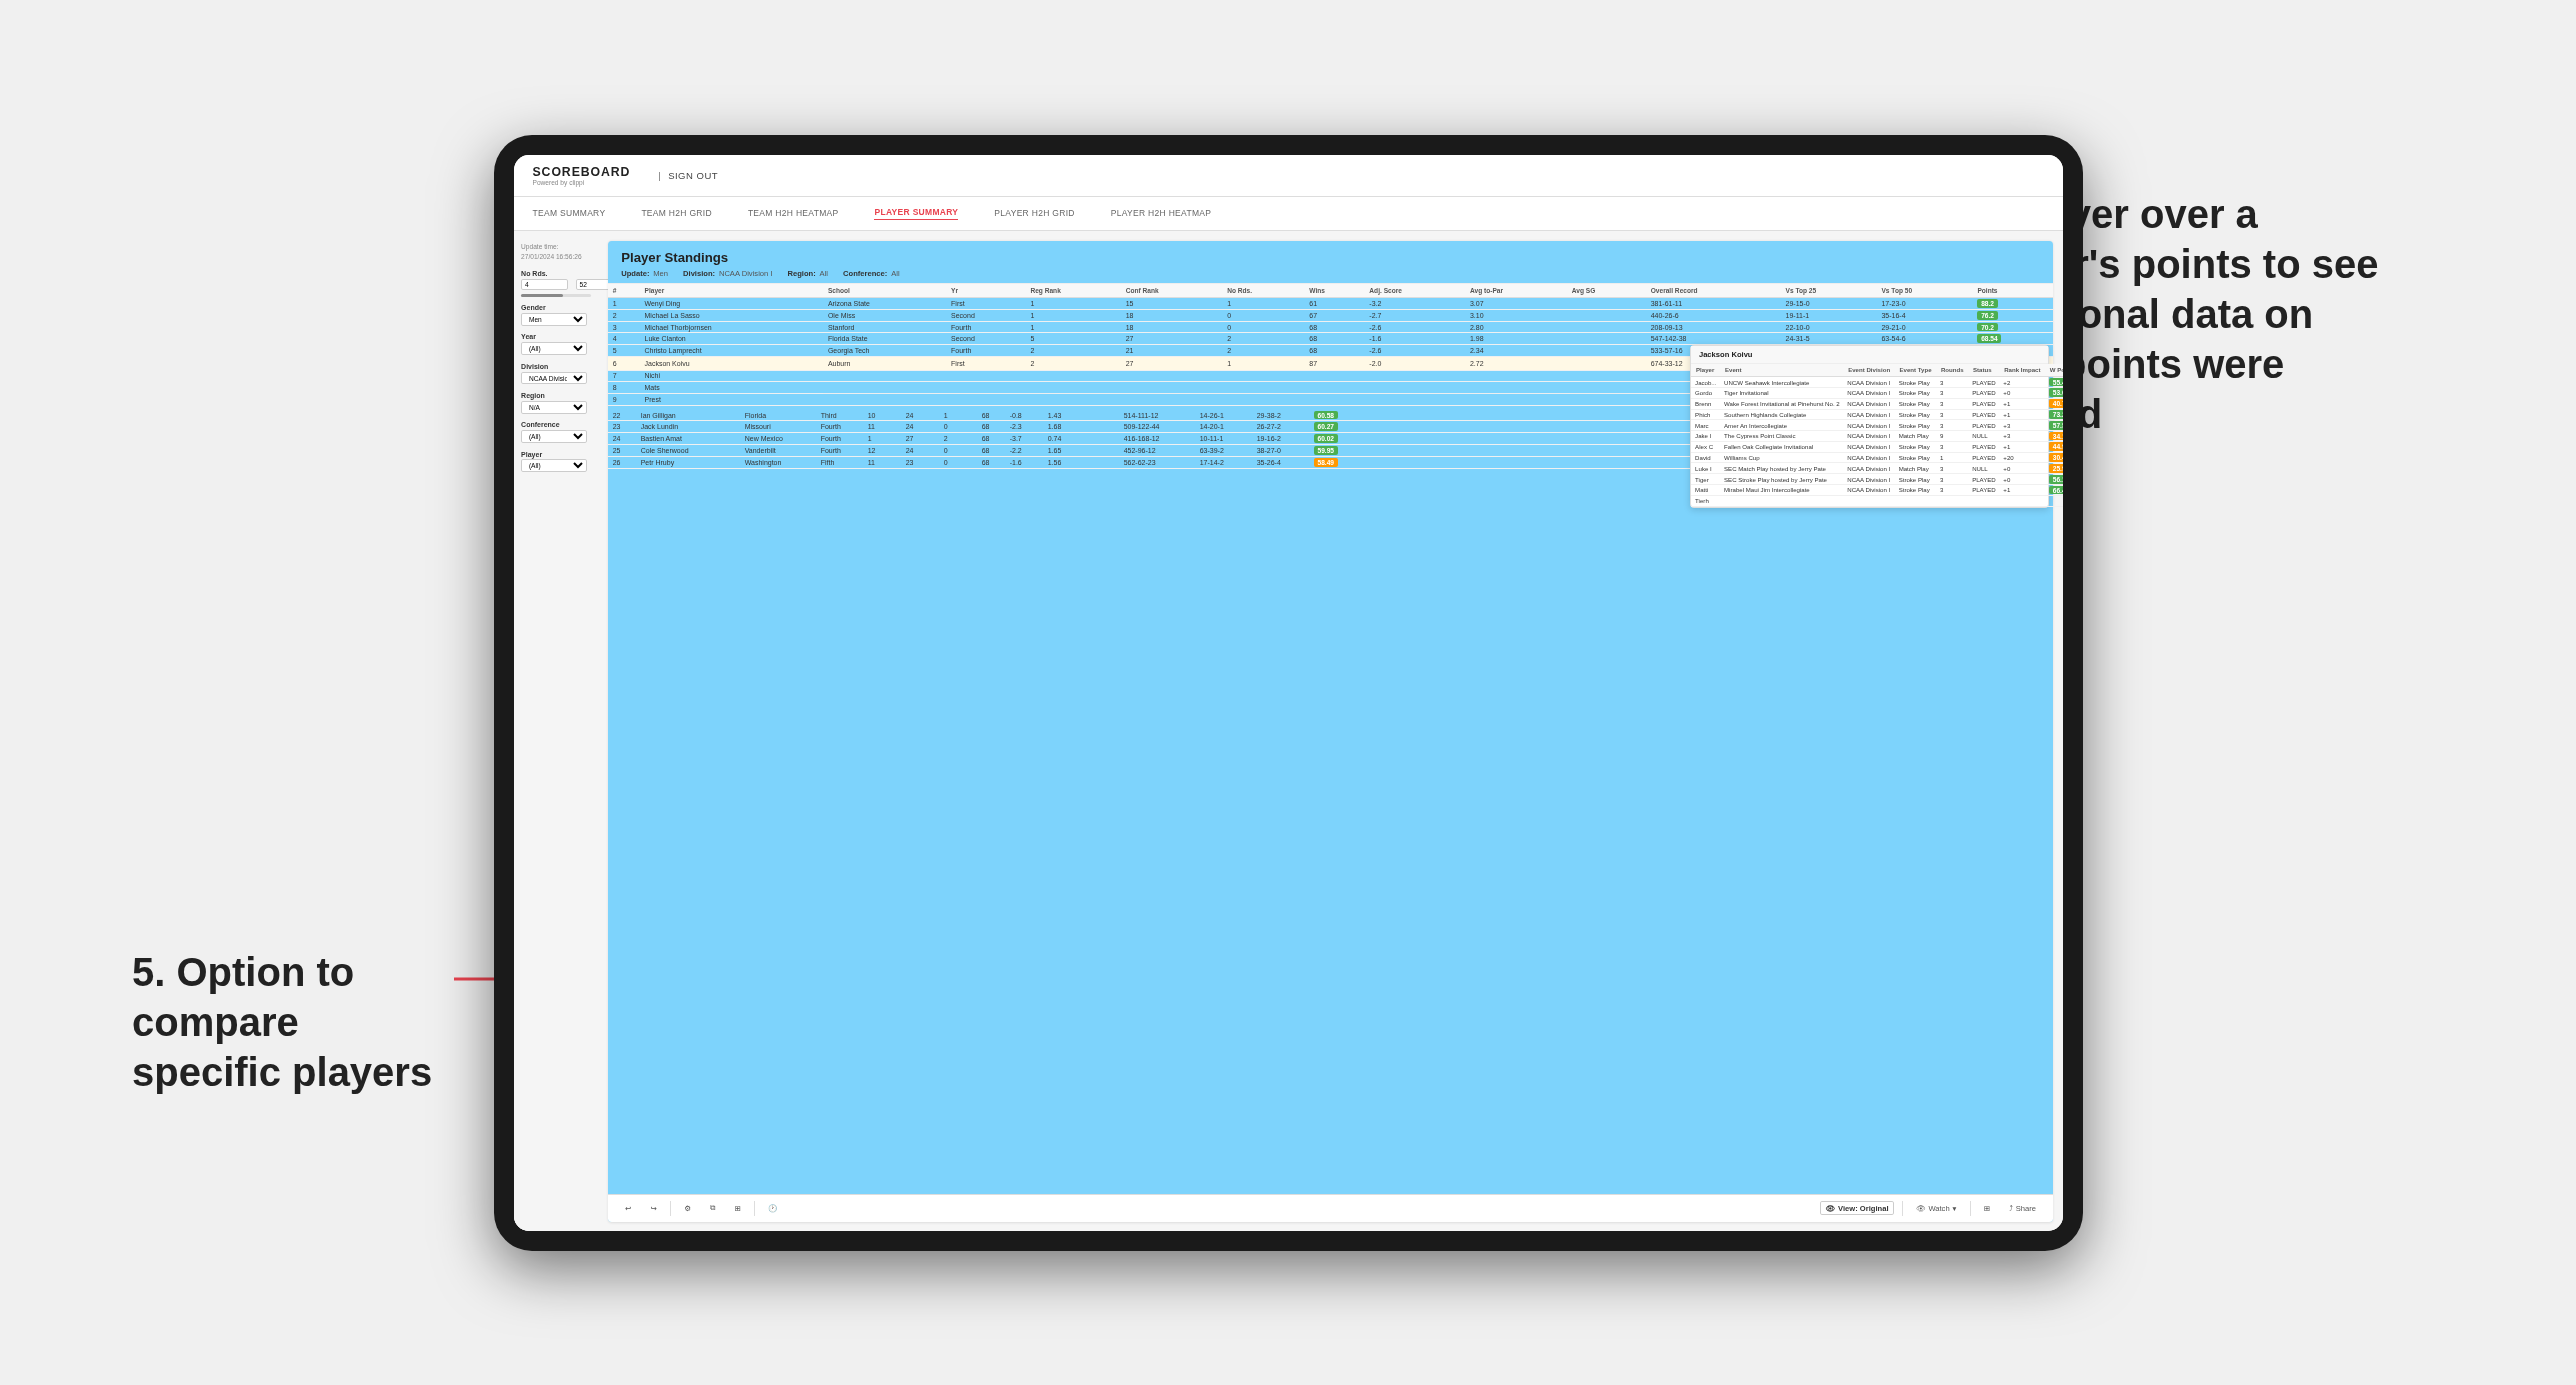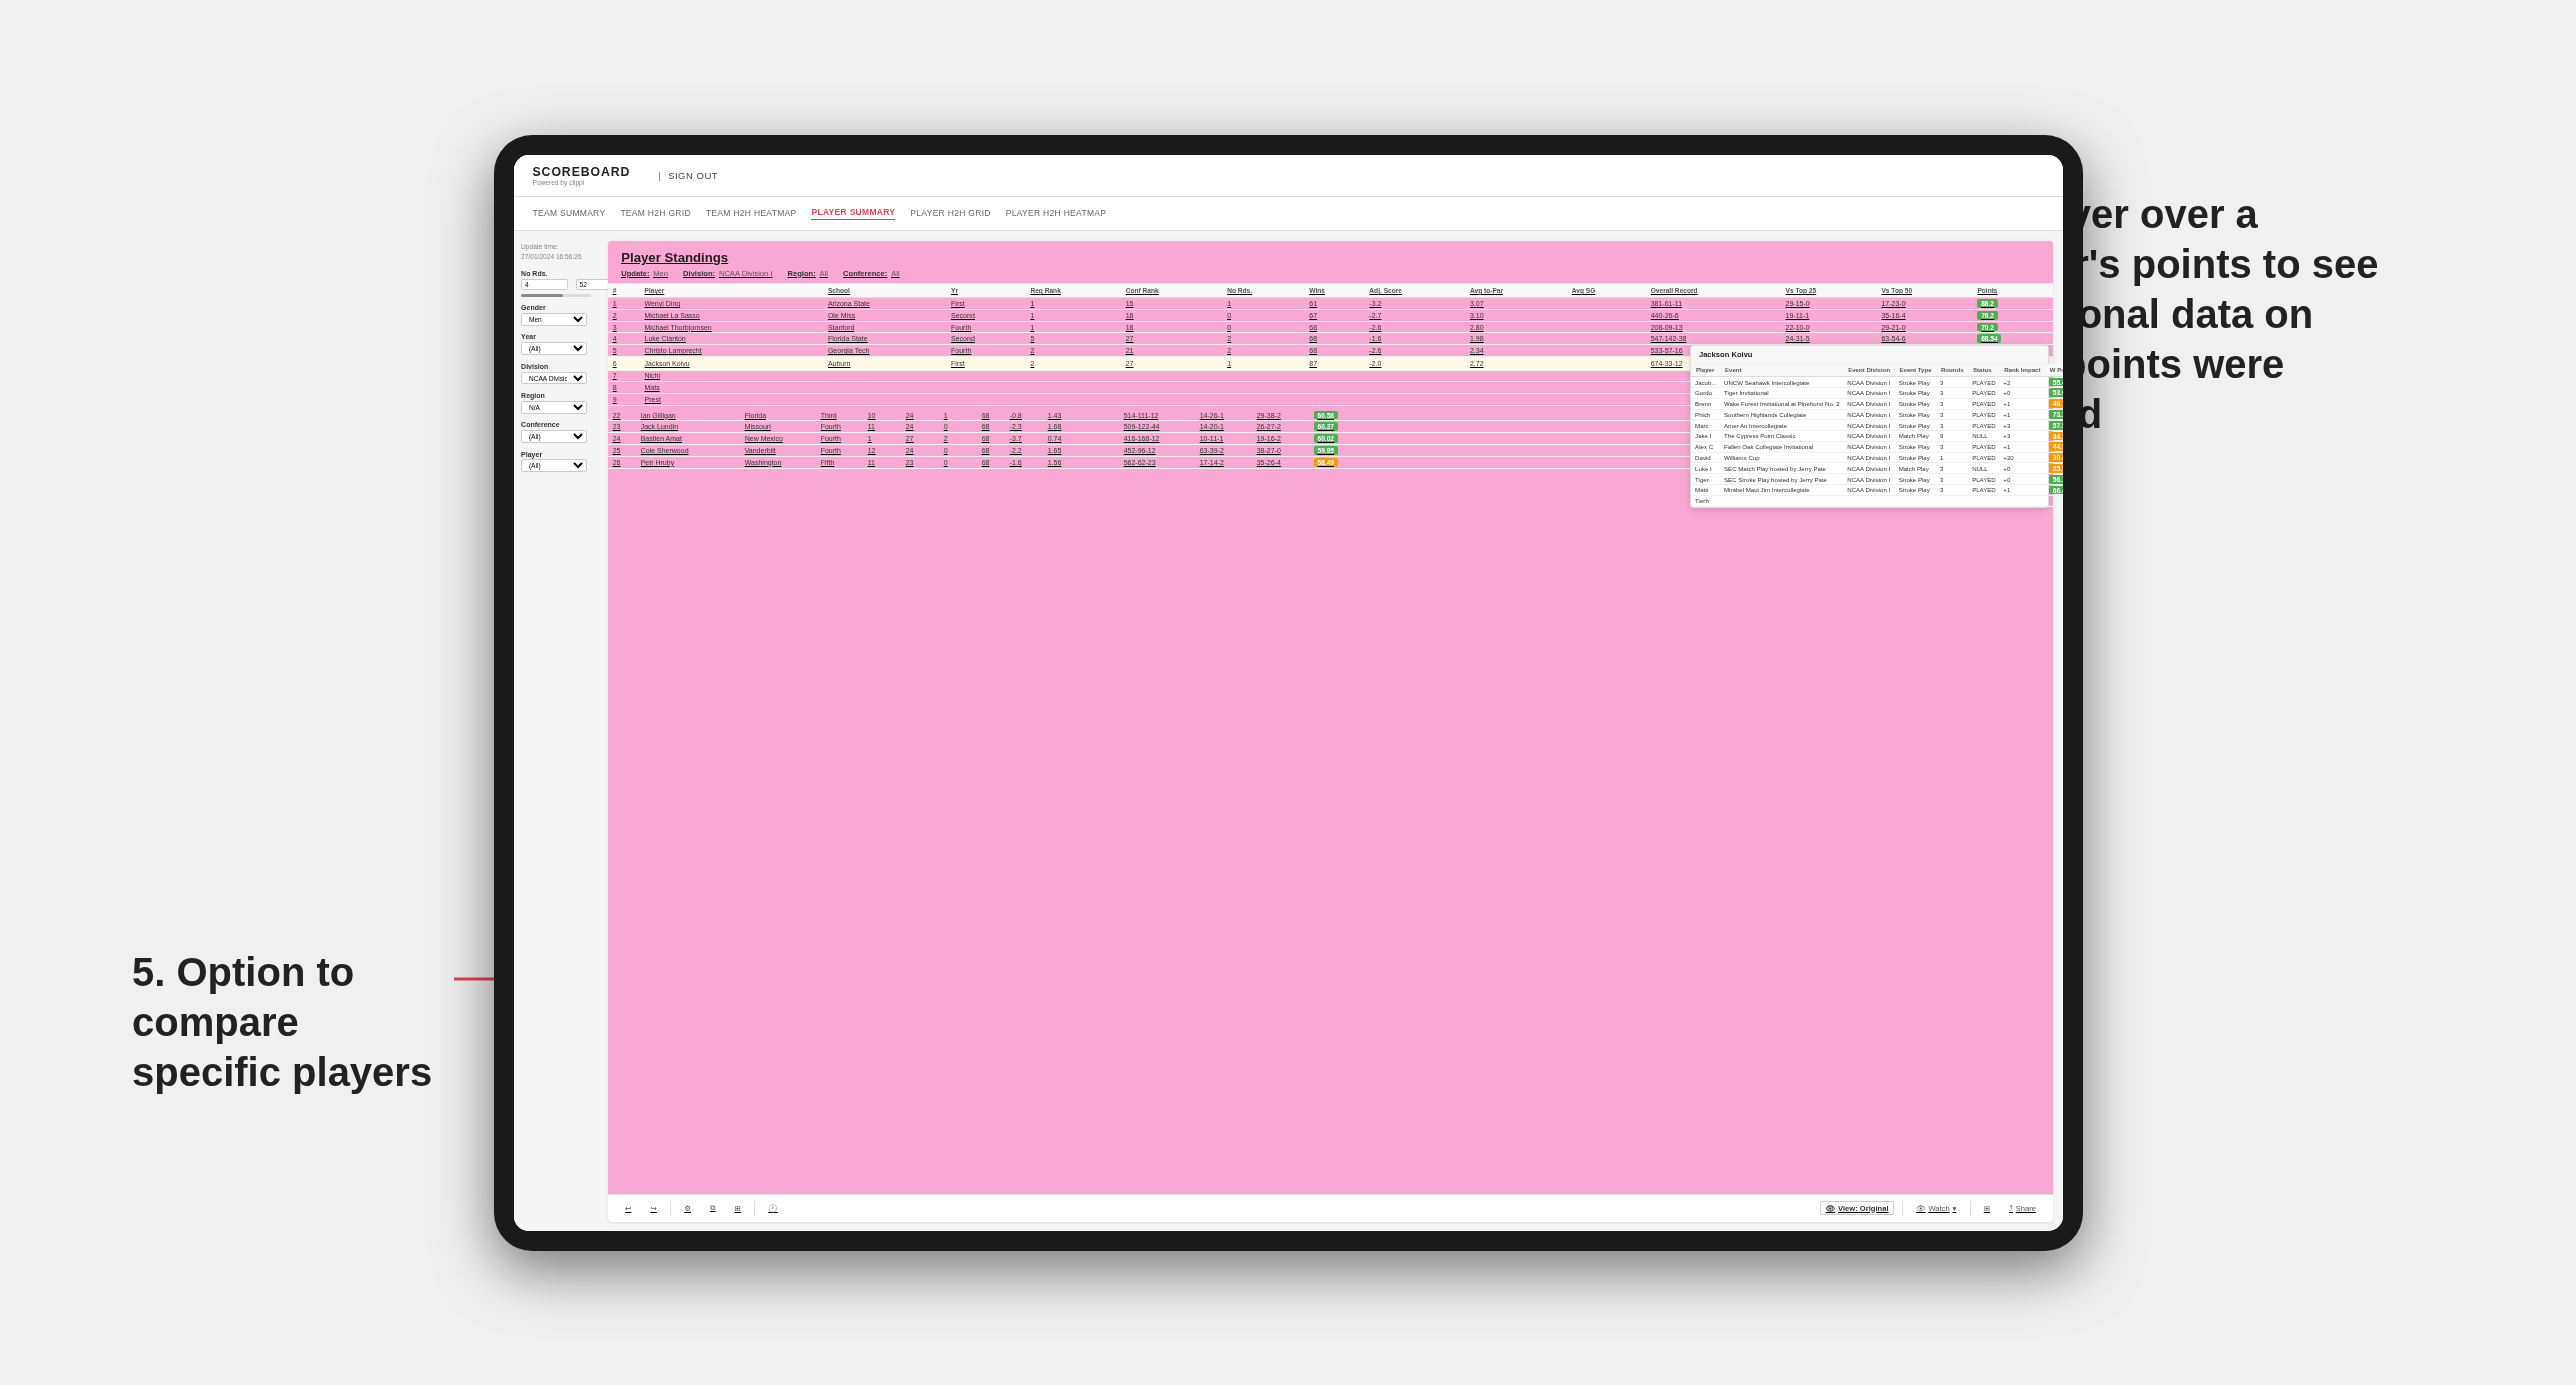--- a/index.html
+++ b/index.html
@@ -94,21 +94,21 @@
 
     
     .sub-nav {
       background: #fff;
       border-bottom: 0.9px solid #ddd;
       padding: 0 19px;
       display: flex;
       align-items: center;
       height: 34px;
       flex-shrink: 0;
-      gap: 15px;
+      gap: 36px;
     }
 
     .sub-nav-link {
       font-size: 8.5px;
       color: #666;
       cursor: pointer;
       text-transform: uppercase;
       letter-spacing: 0.3px;
       padding-bottom: 1.9px;
       font-weight: 500;
@@ -191,28 +191,27 @@
       border-radius: 1.9px;
       padding: 0.9px 2.8px;
       width: 66px;
       background: #fff;
       cursor: pointer;
     }
 
     
     .content-panel {
       flex: 1;
-      background: #f9a8d4;
+      background: #7dd3fc;
       margin: 9.5px;
       border-radius: 3.8px;
       box-shadow: 0 0.9px 2.8px rgba(0,0,0,0.1);
       overflow: hidden;
       display: flex;
       flex-direction: column;
-      text-decoration: underline;
     }
 
     .panel-header {
       padding: 9.5px 13.2px 5.7px;
       border-bottom: 0.9px solid #eee;
     }
 
     .panel-title {
       font-size: 13.2px;
       font-weight: 700;

